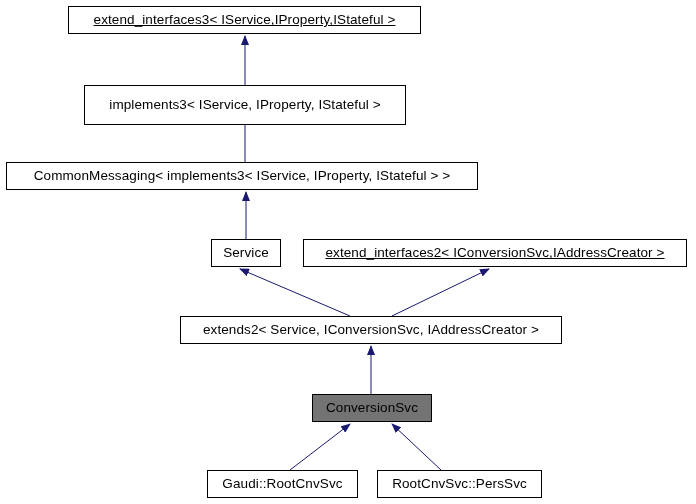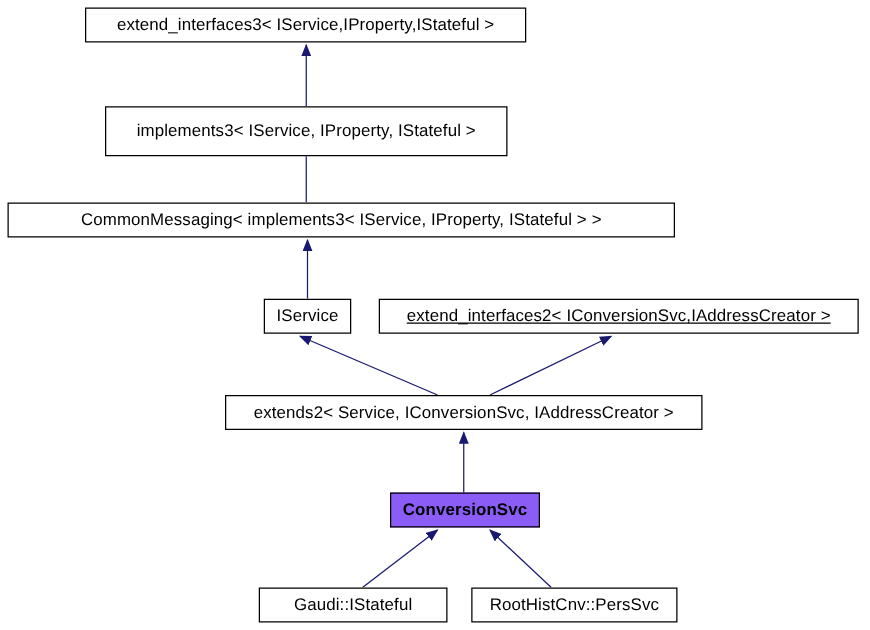--- a/index.html
+++ b/index.html
@@ -31,22 +31,21 @@
     display: flex;
     align-items: center;
     justify-content: center;
     white-space: nowrap;
     color: #000000;
     font-size: 13.5px;
     line-height: 1;
     letter-spacing: 0.1px;
   }
   .node.highlight {
-    background: #8b5cf6;
-    font-weight: bold;
+    background: #737373;
   }
   .node-label {
     display: block;
     padding: 0 6px;
   }
 </style>
 </head>
 <body>
 
 <div id="diagram">
@@ -61,41 +60,41 @@
         <line x1="245" y1="162" x2="245" y2="115" stroke="#191970" stroke-width="1" marker-end="url(#arrowhead)"></line>
         <line x1="246" y1="239" x2="246" y2="192" stroke="#191970" stroke-width="1" marker-end="url(#arrowhead)"></line>
         <line x1="350" y1="316" x2="240" y2="269" stroke="#191970" stroke-width="1" marker-end="url(#arrowhead)"></line>
         <line x1="392" y1="316" x2="489" y2="269" stroke="#191970" stroke-width="1" marker-end="url(#arrowhead)"></line>
         <line x1="371" y1="394" x2="371" y2="346" stroke="#191970" stroke-width="1" marker-end="url(#arrowhead)"></line>
         <line x1="290" y1="470" x2="350" y2="424" stroke="#191970" stroke-width="1" marker-end="url(#arrowhead)"></line>
         <line x1="441" y1="470" x2="392" y2="424" stroke="#191970" stroke-width="1" marker-end="url(#arrowhead)"></line>
       </g>
   </svg>
   <div id="node-layer">
-      <div class="node" style="left: 68px; top: 6px; width: 353px; height: 28px;">
+      <div class="node" style="left: 68px; top: 6px; width: 353px; height: 28px; text-decoration: underline;">
         <span class="node-label">extend_interfaces3&lt; IService,IProperty,IStateful &gt;</span>
       </div>
       <div class="node" style="left: 84px; top: 85px; width: 322px; height: 40px;">
         <span class="node-label">implements3&lt; IService, IProperty, IStateful &gt;</span>
       </div>
-      <div class="node" style="left: 6px; top: 162px; width: 534px; height: 28px; align-items: center;">
+      <div class="node" style="left: 6px; top: 162px; width: 472px; height: 28px; align-items: center;">
         <span class="node-label">CommonMessaging&lt; implements3&lt; IService, IProperty, IStateful &gt; &gt;</span>
       </div>
       <div class="node" style="left: 211px; top: 239px; width: 70px; height: 28px;">
-        <span class="node-label">IService</span>
+        <span class="node-label">Service</span>
       </div>
       <div class="node" style="left: 303px; top: 239px; width: 384px; height: 28px; text-decoration: underline;">
         <span class="node-label">extend_interfaces2&lt; IConversionSvc,IAddressCreator &gt;</span>
       </div>
       <div class="node" style="left: 180px; top: 316px; width: 382px; height: 28px; text-align: center;">
         <span class="node-label">extends2&lt; Service, IConversionSvc, IAddressCreator &gt;</span>
       </div>
       <div class="node highlight" style="left: 312px; top: 394px; width: 120px; height: 28px;">
         <span class="node-label">ConversionSvc</span>
       </div>
       <div class="node" style="left: 207px; top: 470px; width: 151px; height: 28px;">
-        <span class="node-label">Gaudi::IStateful</span>
+        <span class="node-label">Gaudi::RootCnvSvc</span>
       </div>
       <div class="node" style="left: 377px; top: 470px; width: 165px; height: 28px;">
-        <span class="node-label">RootHistCnv::PersSvc</span>
+        <span class="node-label">RootCnvSvc::PersSvc</span>
       </div>
     </div>
 </div>
 
 </body></html>

